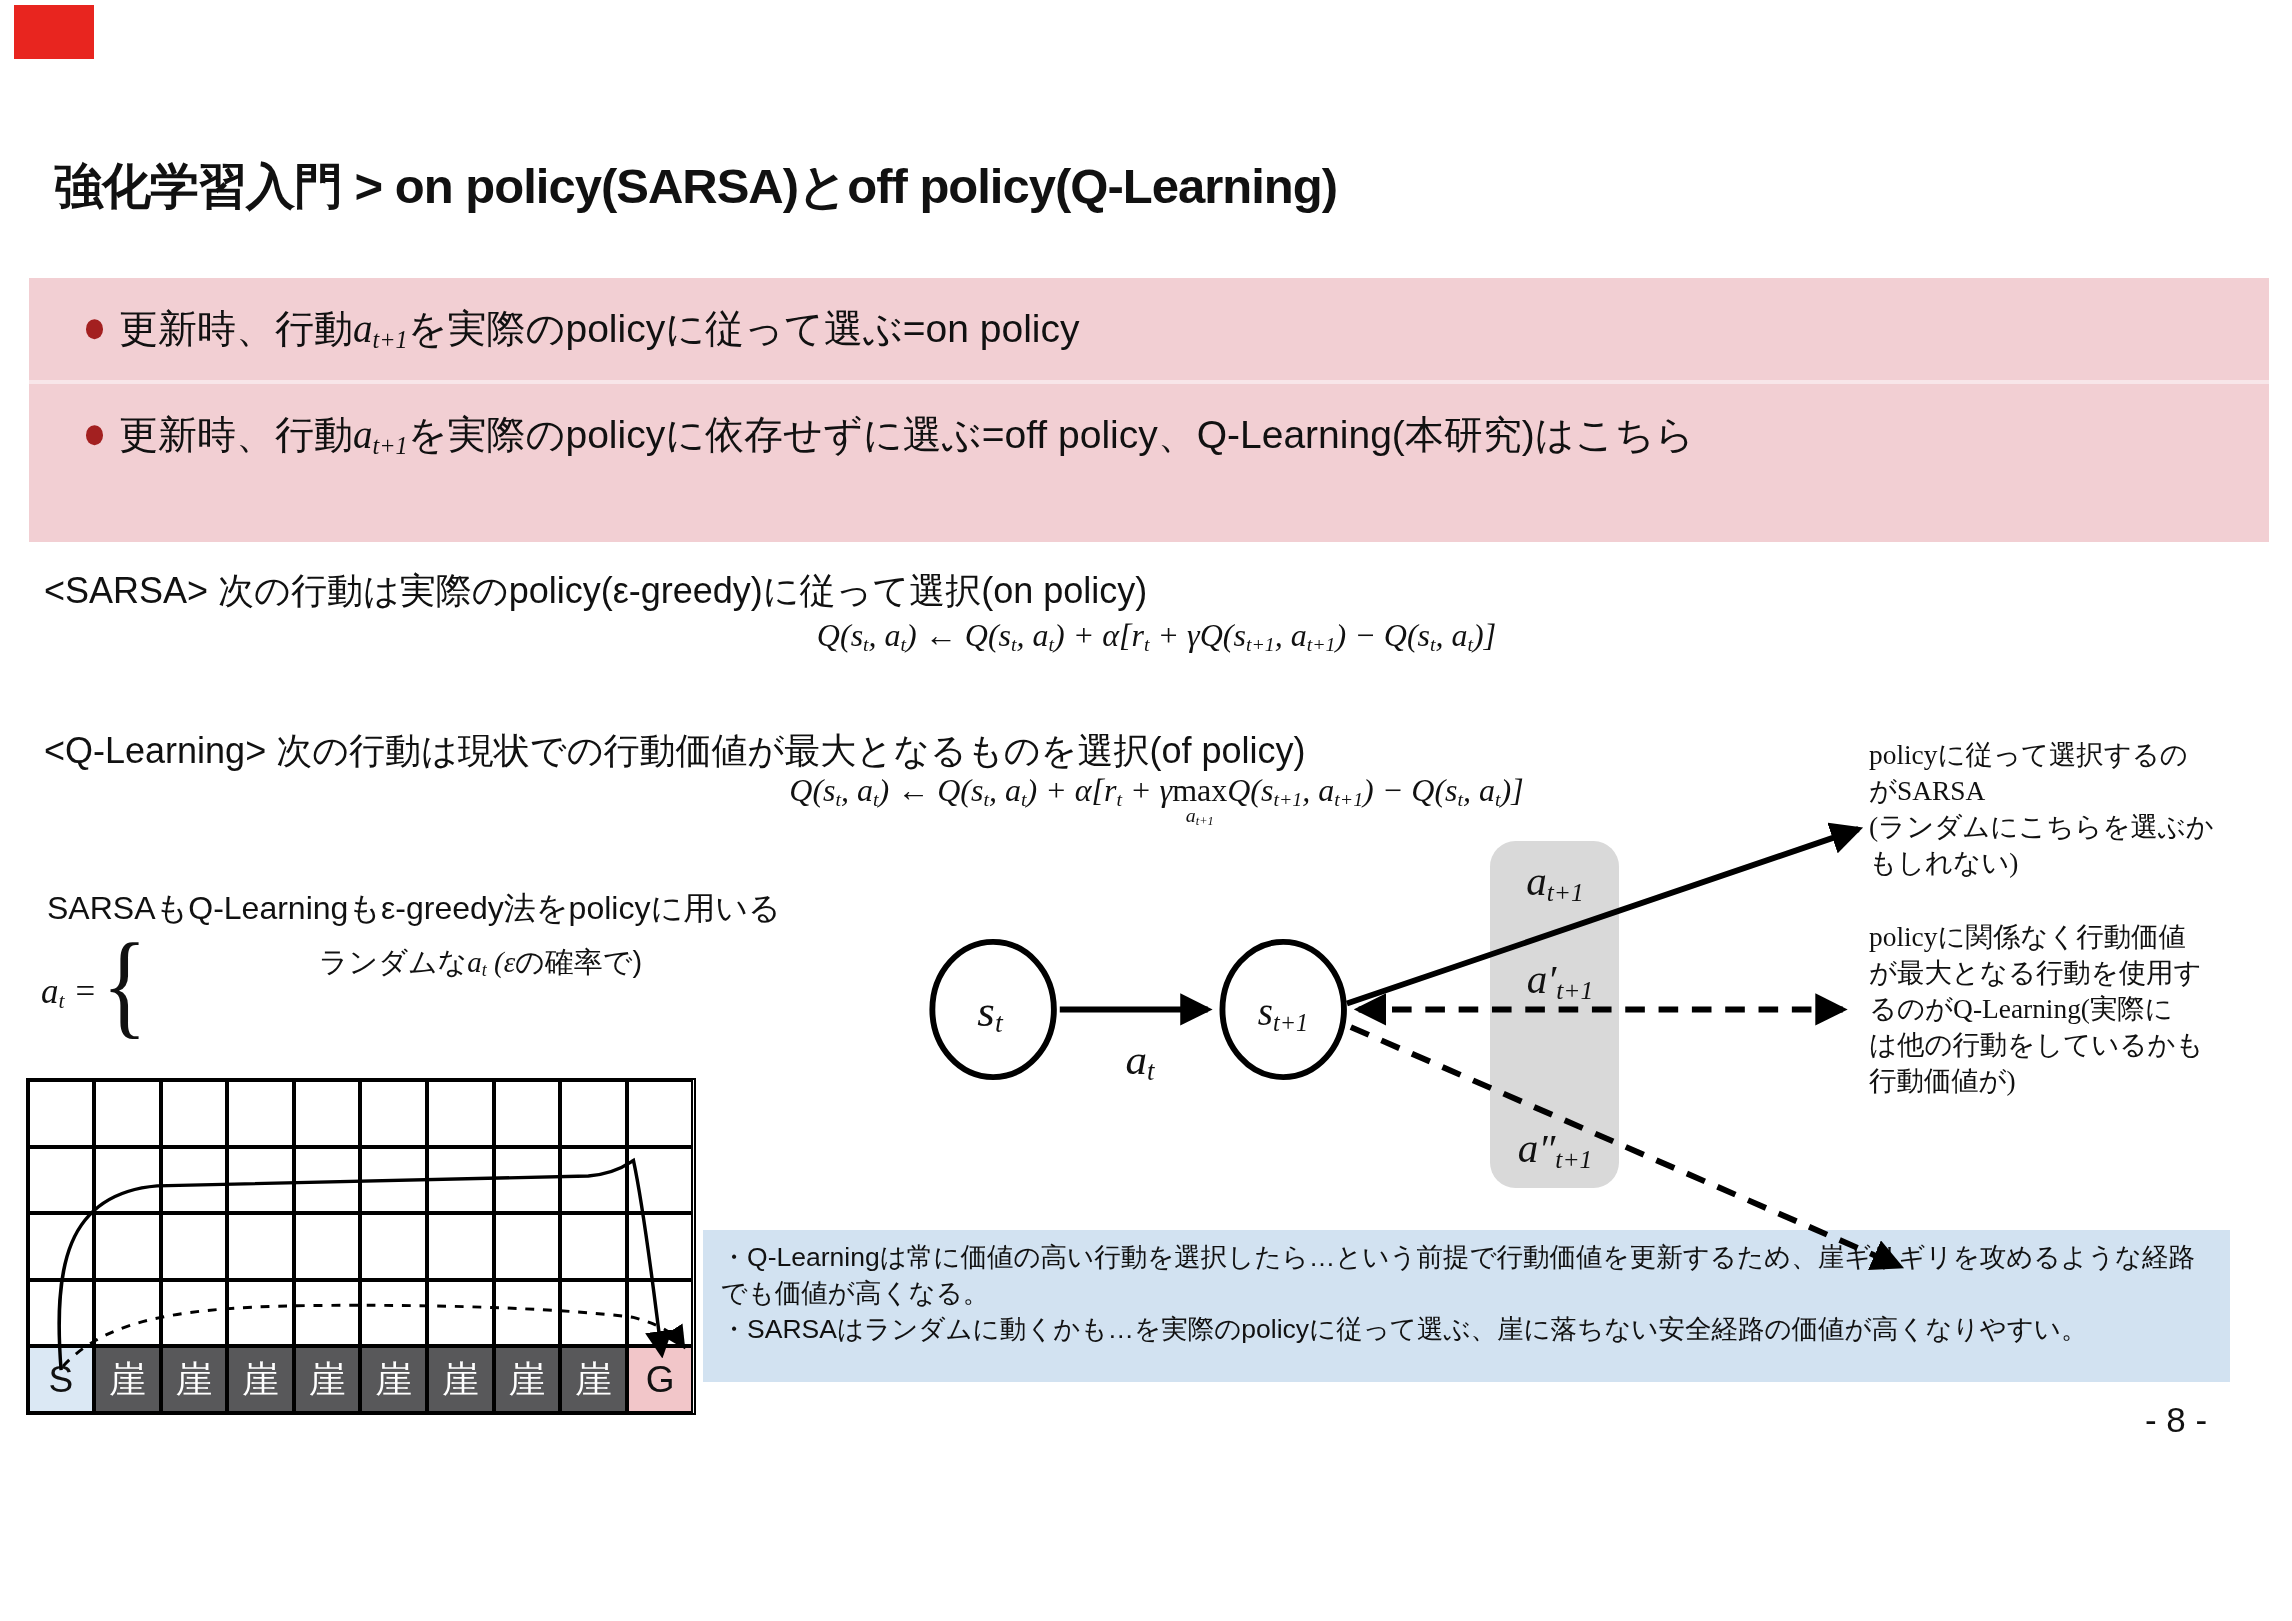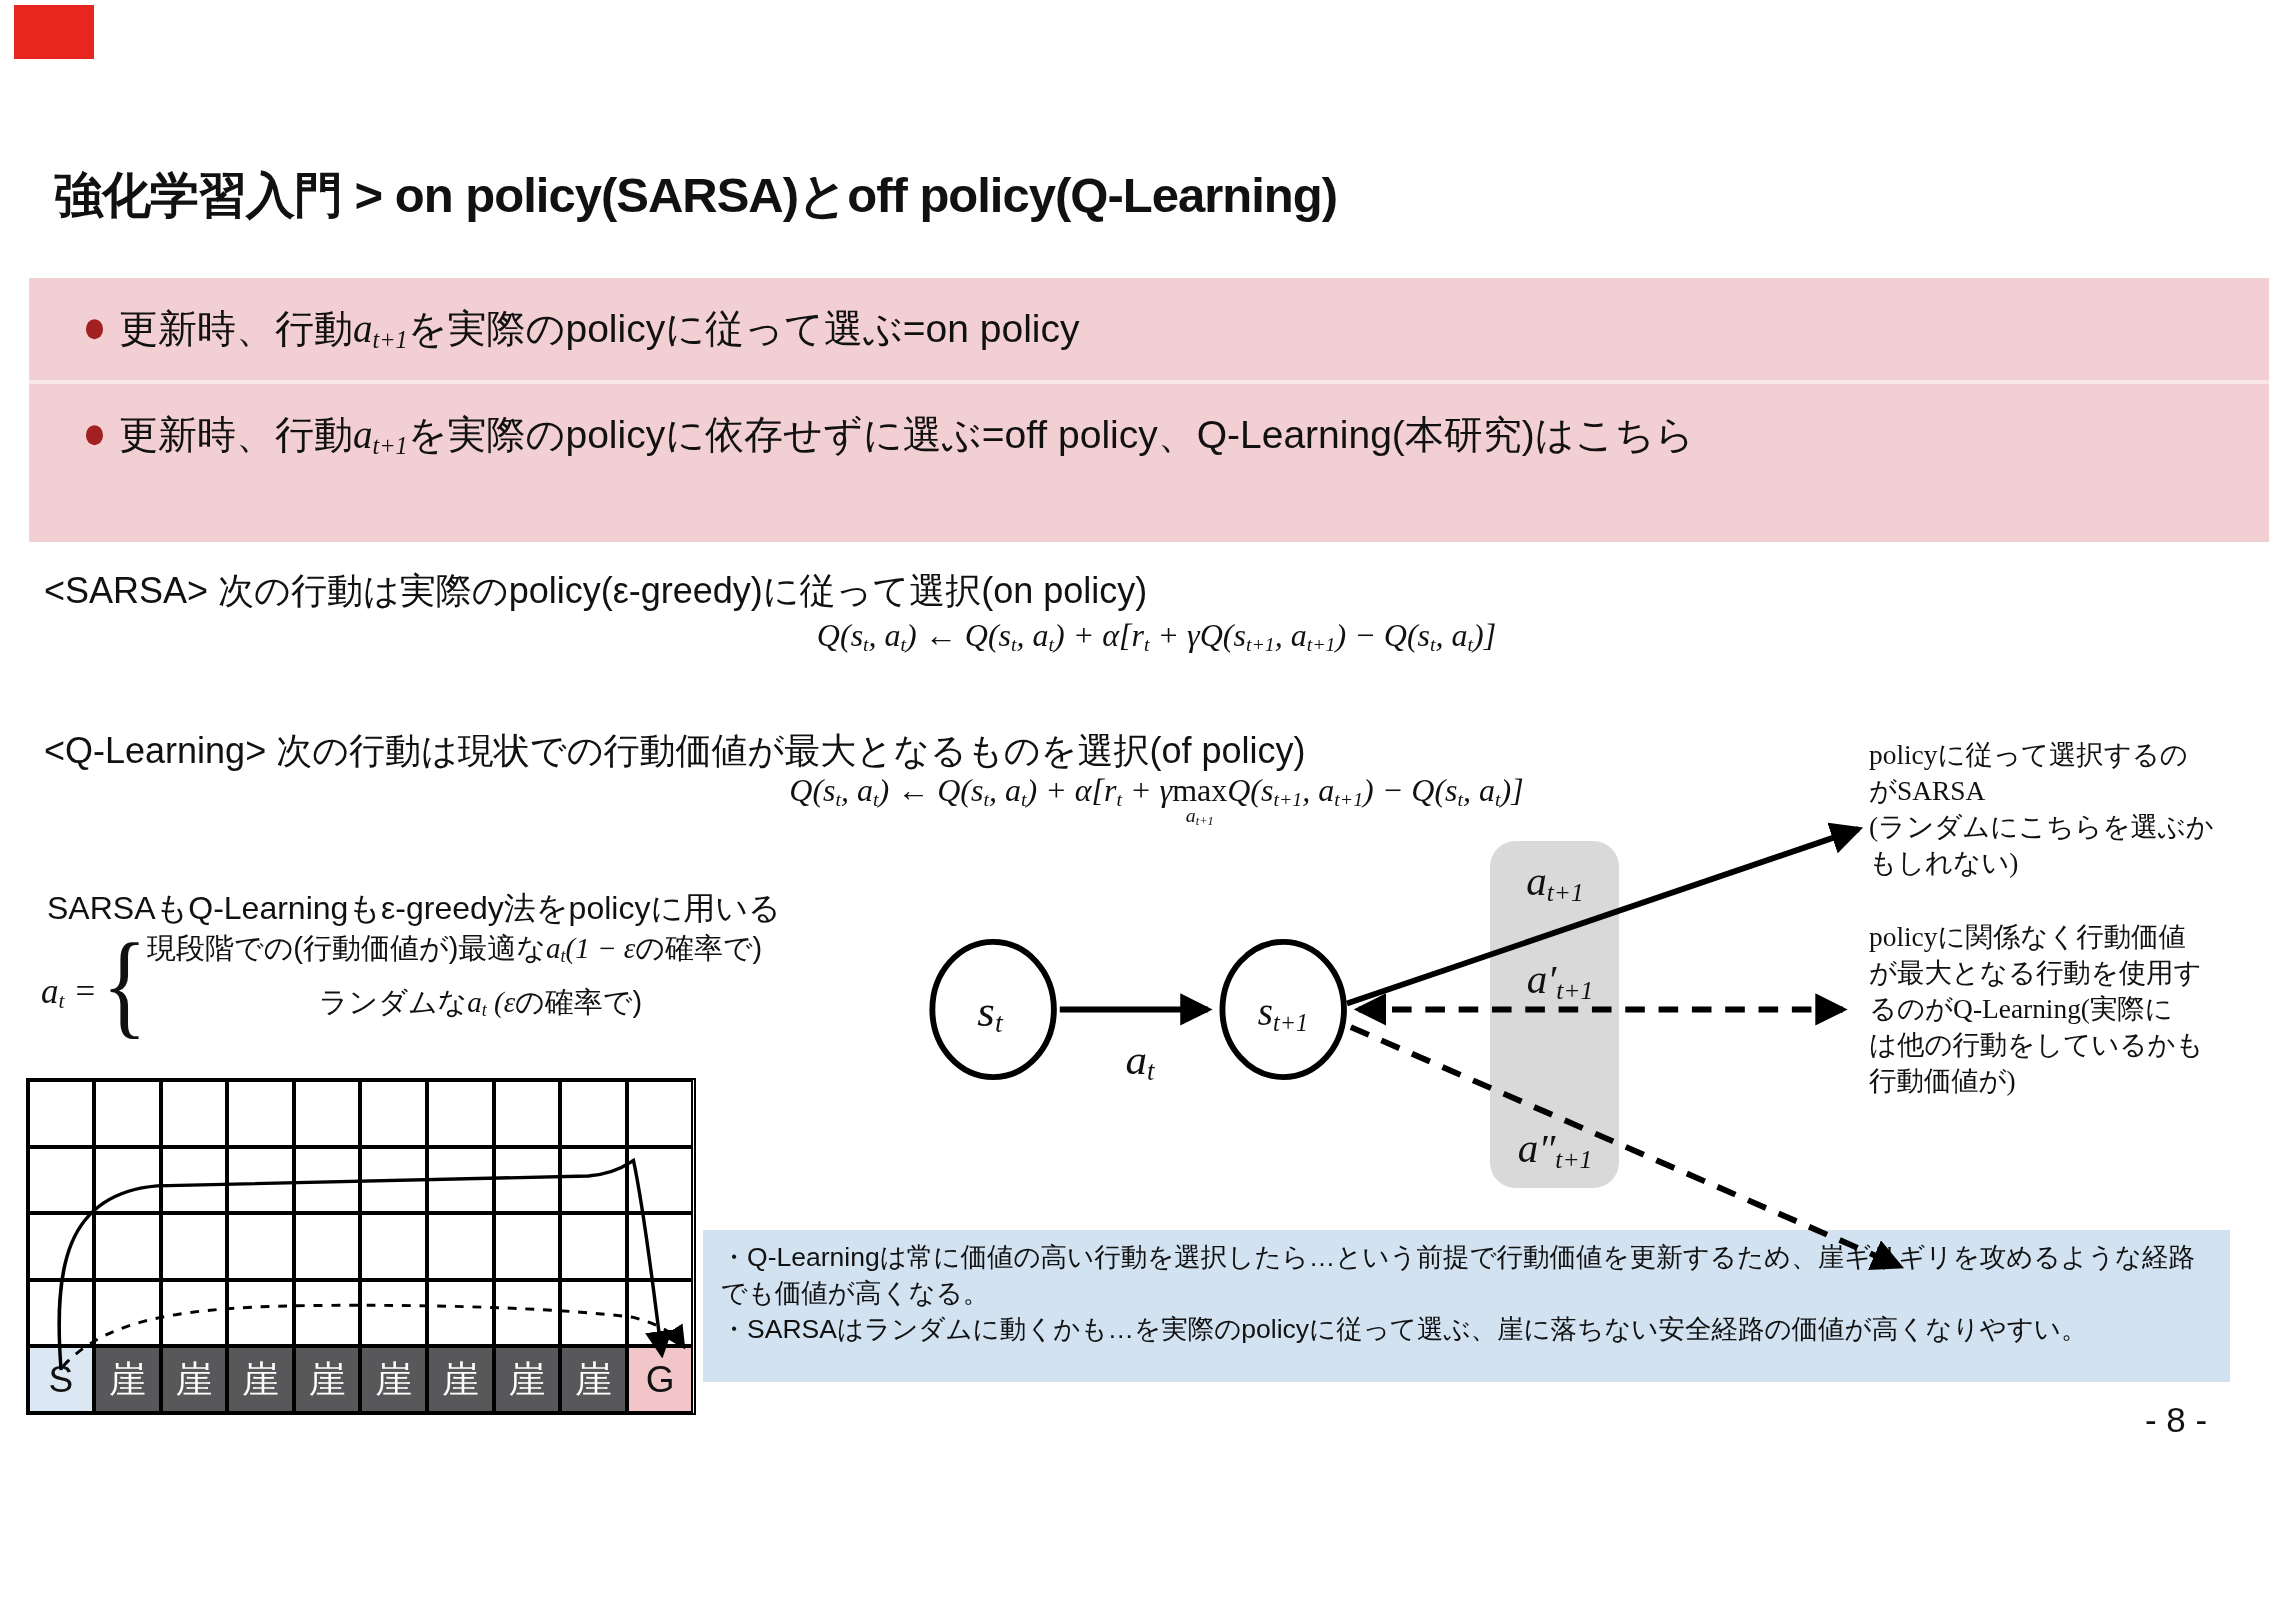--- a/index.html
+++ b/index.html
@@ -4,21 +4,21 @@
 <style>
   html,body{margin:0;padding:0;}
   body{
     position:relative;width:2293px;height:1621px;background:#ffffff;
     font-family:"Liberation Sans",sans-serif;color:#111;overflow:hidden;
     -webkit-font-smoothing:antialiased;
   }
   .abs{position:absolute;}
   
   .red-corner{left:13.7px;top:4.9px;width:80px;height:54px;}
-  .page-title{left:54px;top:163px;font-size:49px;font-weight:bold;white-space:nowrap;letter-spacing:-1px;}
+  .page-title{left:54px;top:154px;font-size:49px;font-weight:bold;white-space:nowrap;letter-spacing:-1px;}
   
   .keypoints{left:29px;top:278px;width:2240px;height:264px;}
   .keypoints .divider{position:absolute;left:0;top:102px;width:100%;height:3.9px;background:#f8e6e9;}
   .kp-row{position:absolute;left:0;width:100%;height:102px;}
   .kp-row.r1{top:0;} .kp-row.r2{top:106px;}
   .kp-dot{position:absolute;left:57px;top:50%;width:16.7px;height:19.6px;border-radius:50%;transform:translateY(-50%);}
   .kp-text{position:absolute;left:90px;top:50%;transform:translateY(-50%);font-size:39px;white-space:nowrap;}
   
   .sec-heading{font-size:36px;white-space:nowrap;}
   .sarsa-heading{left:44px;top:567px;}
@@ -83,21 +83,20 @@
 <div class="abs sec-heading sarsa-heading">&lt;SARSA&gt; 次の行動は実際のpolicy(ε-greedy)に従って選択(on policy)</div>
 <div class="abs formula sarsa-formula math"><span class="run">Q(s<sub>t</sub></span><span class="run">, a<sub>t</sub></span><span class="run">) ← Q(s<sub>t</sub></span><span class="run">, a<sub>t</sub></span><span class="run">) + α[r<sub>t</sub></span><span class="run"> + γQ(s<sub>t+1</sub></span><span class="run">, a<sub>t+1</sub></span><span class="run">) − Q(s<sub>t</sub></span><span class="run">, a<sub>t</sub></span><span class="run">)]</span></div>
 
 <div class="abs sec-heading ql-heading">&lt;Q-Learning&gt; 次の行動は現状での行動価値が最大となるものを選択(of policy)</div>
 <div class="abs formula ql-formula math"><span class="run">Q(s<sub>t</sub></span><span class="run">, a<sub>t</sub></span><span class="run">) ← Q(s<sub>t</sub></span><span class="run">, a<sub>t</sub></span><span class="run">) + α[r<sub>t</sub></span><span class="run"> + γ</span><span class="stack"><span class="run up">max</span><span class="under"><span class="run">a<sub>t+1</sub></span></span></span><span class="run">Q(s<sub>t+1</sub></span><span class="run">, a<sub>t+1</sub></span><span class="run">) − Q(s<sub>t</sub></span><span class="run">, a<sub>t</sub></span><span class="run">)]</span></div>
 
 <div class="abs eg-intro">SARSAもQ-Learningもε-greedy法をpolicyに用いる</div>
 <div class="abs eg-lhs math"><span class="run math">a<sub>t</sub></span><span class="run"> =</span></div>
 <div class="abs eg-brace">{</div>
 <div class="abs eg-cases">
-  <div class="eg-line l1"><span class="run">現段階での(行動価値が)最適な</span><span class="run math">a<sub>t</sub></span><span class="run math">(1 − </span><span class="run math">ε</span><span class="run">の確率で)</span></div>
   <div class="eg-line l2"><span class="run">ランダムな</span><span class="run math">a<sub>t</sub></span><span class="run math"> (</span><span class="run math">ε</span><span class="run">の確率で)</span></div>
 </div>
 
 <div class="abs gray-pill" style="background-color: rgb(217, 217, 217);"></div>
 
 <svg class="abs svg-layer" width="2293" height="1621" viewBox="0 0 2339 1654">
   <defs>
     <marker id="arr" viewBox="0 0 10 10" refX="8.5" refY="5" markerWidth="5.5" markerHeight="5.5" orient="auto-start-reverse">
       <path d="M0,0 L10,5 L0,10 z" fill="#000"></path>
     </marker>

